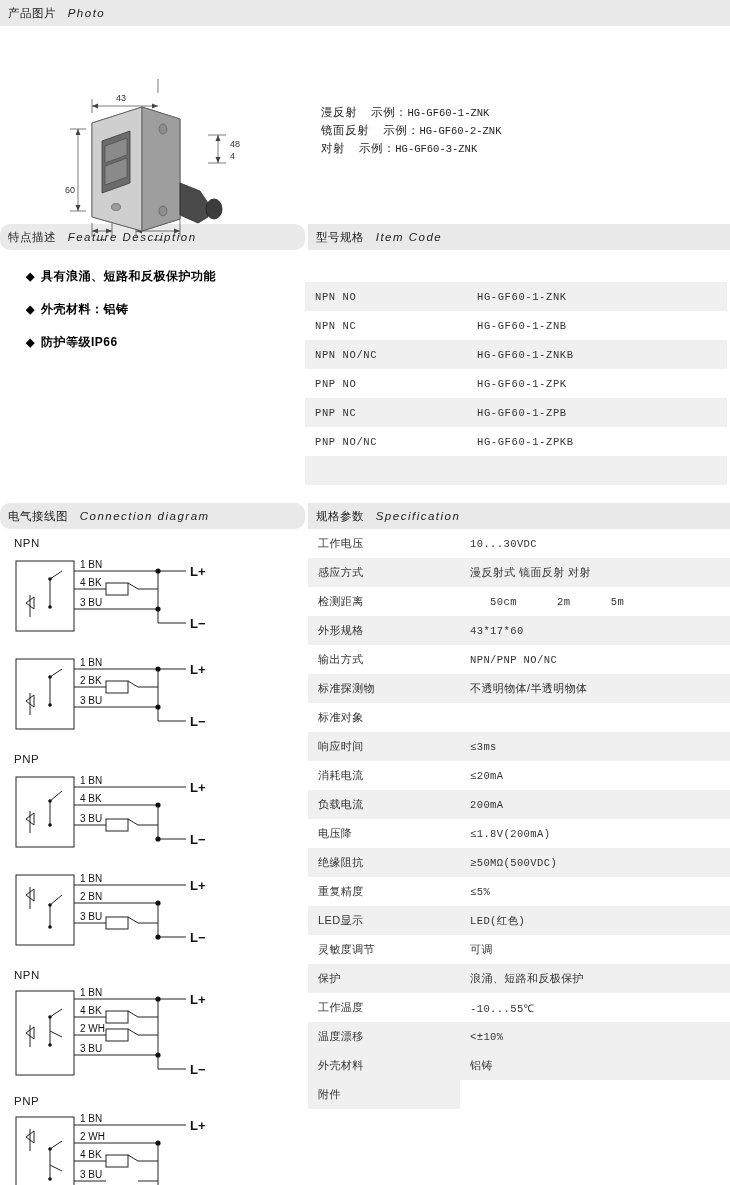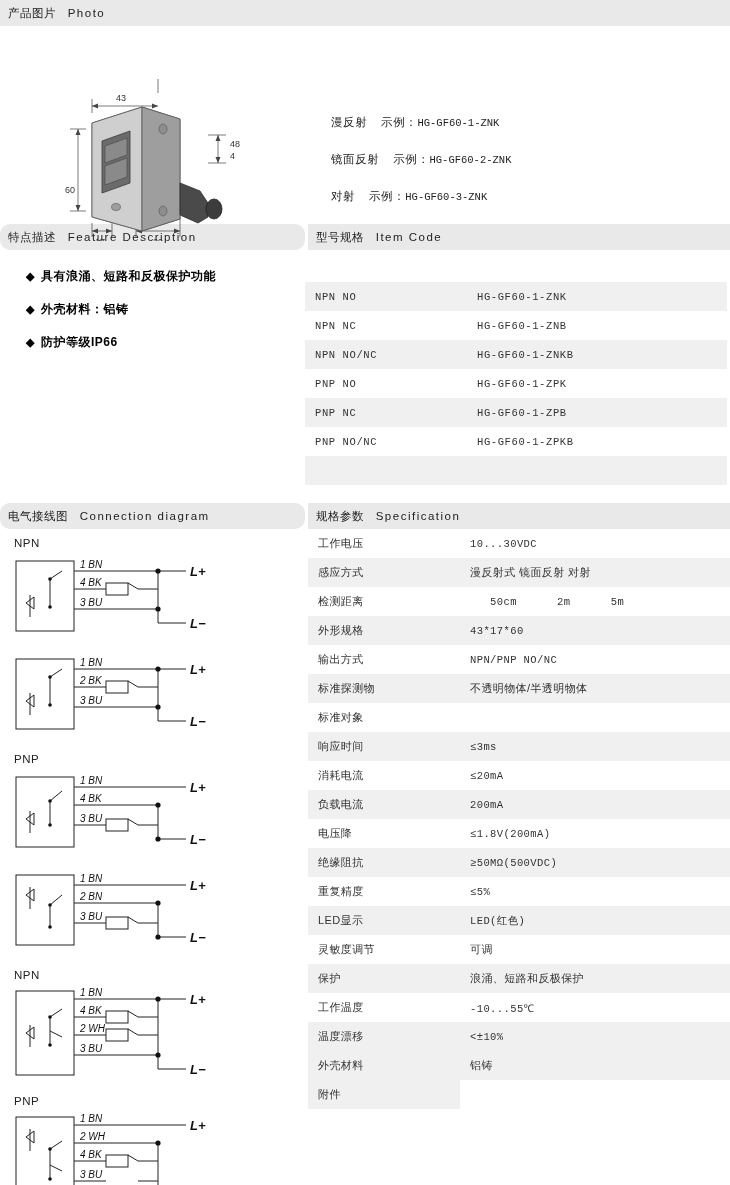--- a/index.html
+++ b/index.html
@@ -16,38 +16,38 @@
   }
   .section-bar {
     background: #e9e9e9;
     height: 26px;
     line-height: 26px;
     padding-left: 8px;
     font-size: 11.5px;
     color: #222;
     letter-spacing: 0.5px;
   }
-  .section-bar .en { letter-spacing: 1.5px; }
+  .section-bar .en { letter-spacing: 1.5px; font-style: italic; }
 
   
   #photo-row {
     position: relative;
     height: 198px;
   }
   #photo-figure {
     position: absolute;
     left: 30px; top: 25px;
     width: 250px; height: 190px;
   }
   #example-list {
     position: absolute;
-    left: 331px;
+    left: 321px;
     top: 78px;
     font-size: 11.5px;
-    line-height: 36px;
+    line-height: 17px;
     letter-spacing: 0.6px;
   }
   #example-list div { white-space: nowrap; }
   .code-mono { font-family: "Liberation Mono", monospace; font-size: 10.5px; letter-spacing: 0; }
 
   
   .bar-row { display: flex; width: 730px; }
   .bar-left { width: 305px; margin-right: 3px; border-radius: 10px; }
   .bar-right { width: 422px; }
 
@@ -96,21 +96,21 @@
   
   #lower { display: flex; width: 730px; }
   #diagrams { width: 305px; margin-right: 3px; position: relative; }
   #specs { width: 422px; }
 
   .diag-label {
     font-size: 11.5px;
     margin: 8px 0 2px 14px;
     letter-spacing: 0.5px;
   }
-  .diag-wrap { position: relative; height: 96px; margin-left: 10px; font-style: italic; }
+  .diag-wrap { position: relative; height: 96px; margin-left: 10px; }
 </style>
 </head>
 <body>
 
 <div class="section-bar">
   <span>产品图片</span>
   <span class="en" style="margin-left:8px;">Photo</span>
 </div>
 
 <div id="photo-row">

